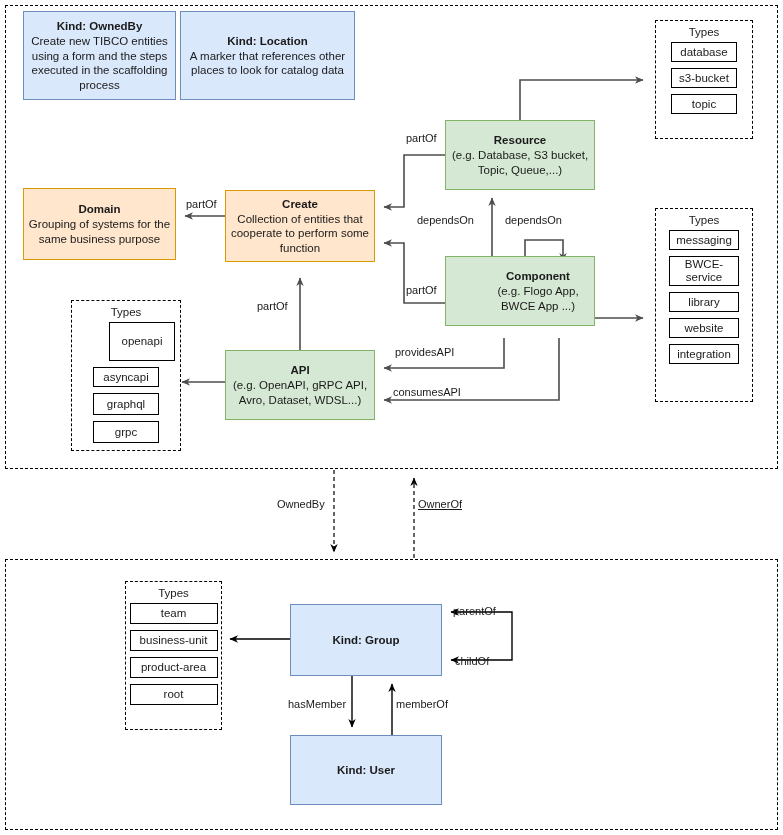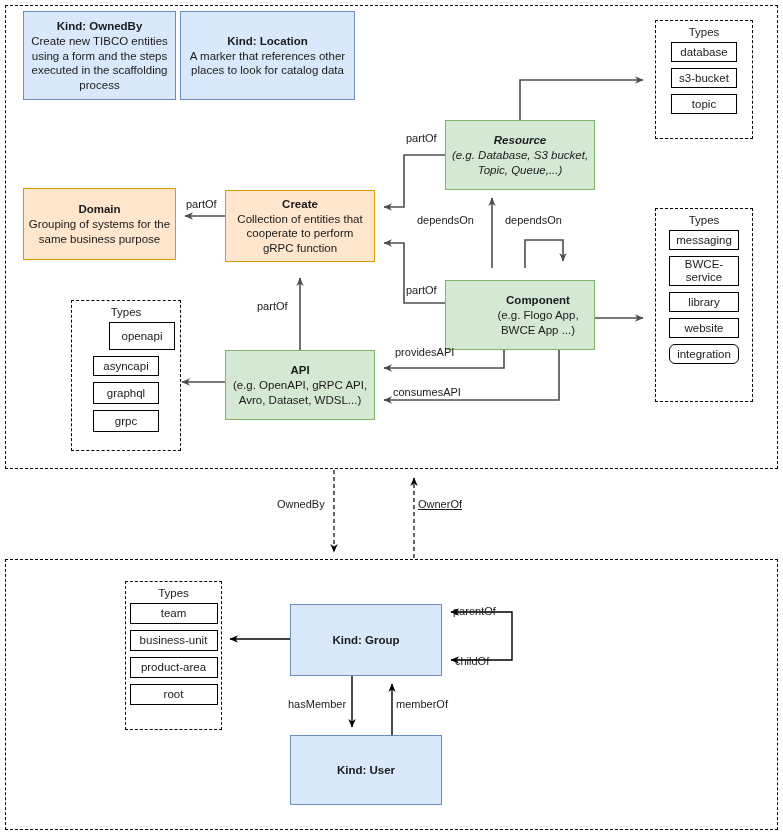--- a/index.html
+++ b/index.html
@@ -178,60 +178,60 @@
     <span class="desc">A marker that references other places to look for catalog data</span>
   </div>
 
   <div class="node n-orange" style="left:23px; top:188px; width:153px; height:72px;">
     <span class="title">Domain</span>
     <span class="desc">Grouping of systems for the same business purpose</span>
   </div>
 
   <div class="node n-orange" style="left:225px; top:190px; width:150px; height:72px;">
     <span class="title">Create</span>
-    <span class="desc">Collection of entities that cooperate to perform gRPC function</span>
-  </div>
-
-  <div class="node n-green" style="left:445px; top:120px; width:150px; height:70px;font-style:italic;">
+    <span class="desc">Collection of entities that cooperate to perform some function</span>
+  </div>
+
+  <div class="node n-green" style="left:445px; top:120px; width:150px; height:70px;">
     <span class="title">Resource</span>
     <span class="desc">(e.g. Database, S3 bucket, Topic, Queue,...)</span>
   </div>
 
-  <div class="node n-green" style="left:445px; top:280px; width:150px; height:70px;padding-left:40px;">
+  <div class="node n-green" style="left:445px; top:256px; width:150px; height:70px;padding-left:40px;">
     <span class="title">Component</span>
     <span class="desc">(e.g. Flogo App, BWCE App ...)</span>
   </div>
 
   <div class="node n-green" style="left:225px; top:350px; width:150px; height:70px;">
     <span class="title">API</span>
     <span class="desc">(e.g. OpenAPI, gRPC API, Avro, Dataset, WDSL...)</span>
   </div>
 
   <div class="types-box" style="left:71px; top:300px; width:110px; height:151px;">
     <div class="types-title">Types</div>
-    <div class="type-chip" style="width:66px;height:28px;margin-left:32px;">openapi</div>
+    <div class="type-chip" style="width:66px;height:39px;margin-left:32px;">openapi</div>
     <div class="type-chip" style="width:66px;height:20px;">asyncapi</div>
     <div class="type-chip" style="width:66px;height:22px;">graphql</div>
     <div class="type-chip" style="width:66px;height:22px;">grpc</div>
   </div>
 
   <div class="types-box" style="left:655px; top:20px; width:98px; height:119px;">
     <div class="types-title">Types</div>
     <div class="type-chip" style="width:66px;height:20px;">database</div>
     <div class="type-chip" style="width:66px;height:20px;">s3-bucket</div>
     <div class="type-chip" style="width:66px;height:20px;">topic</div>
   </div>
 
   <div class="types-box" style="left:655px; top:208px; width:98px; height:194px;">
     <div class="types-title">Types</div>
     <div class="type-chip" style="width:70px;height:20px;">messaging</div>
     <div class="type-chip" style="width:70px;height:30px;line-height:13px;">BWCE-service</div>
     <div class="type-chip" style="width:70px;height:20px;">library</div>
     <div class="type-chip" style="width:70px;height:20px;">website</div>
-    <div class="type-chip" style="width:70px;height:20px;border-radius:6px;">integration</div>
+    <div class="type-chip" style="width:70px;height:20px;">integration</div>
   </div>
 
   <div class="edge-label" style="left:186px; top:198px;">partOf</div>
   <div class="edge-label" style="left:406px; top:132px;">partOf</div>
   <div class="edge-label" style="left:406px; top:284px;">partOf</div>
   <div class="edge-label" style="left:417px; top:214px;">dependsOn</div>
   <div class="edge-label" style="left:505px; top:214px;">dependsOn</div>
   <div class="edge-label" style="left:257px; top:300px;">partOf</div>
   <div class="edge-label" style="left:395px; top:346px;">providesAPI</div>
   <div class="edge-label" style="left:393px; top:386px;">consumesAPI</div>

